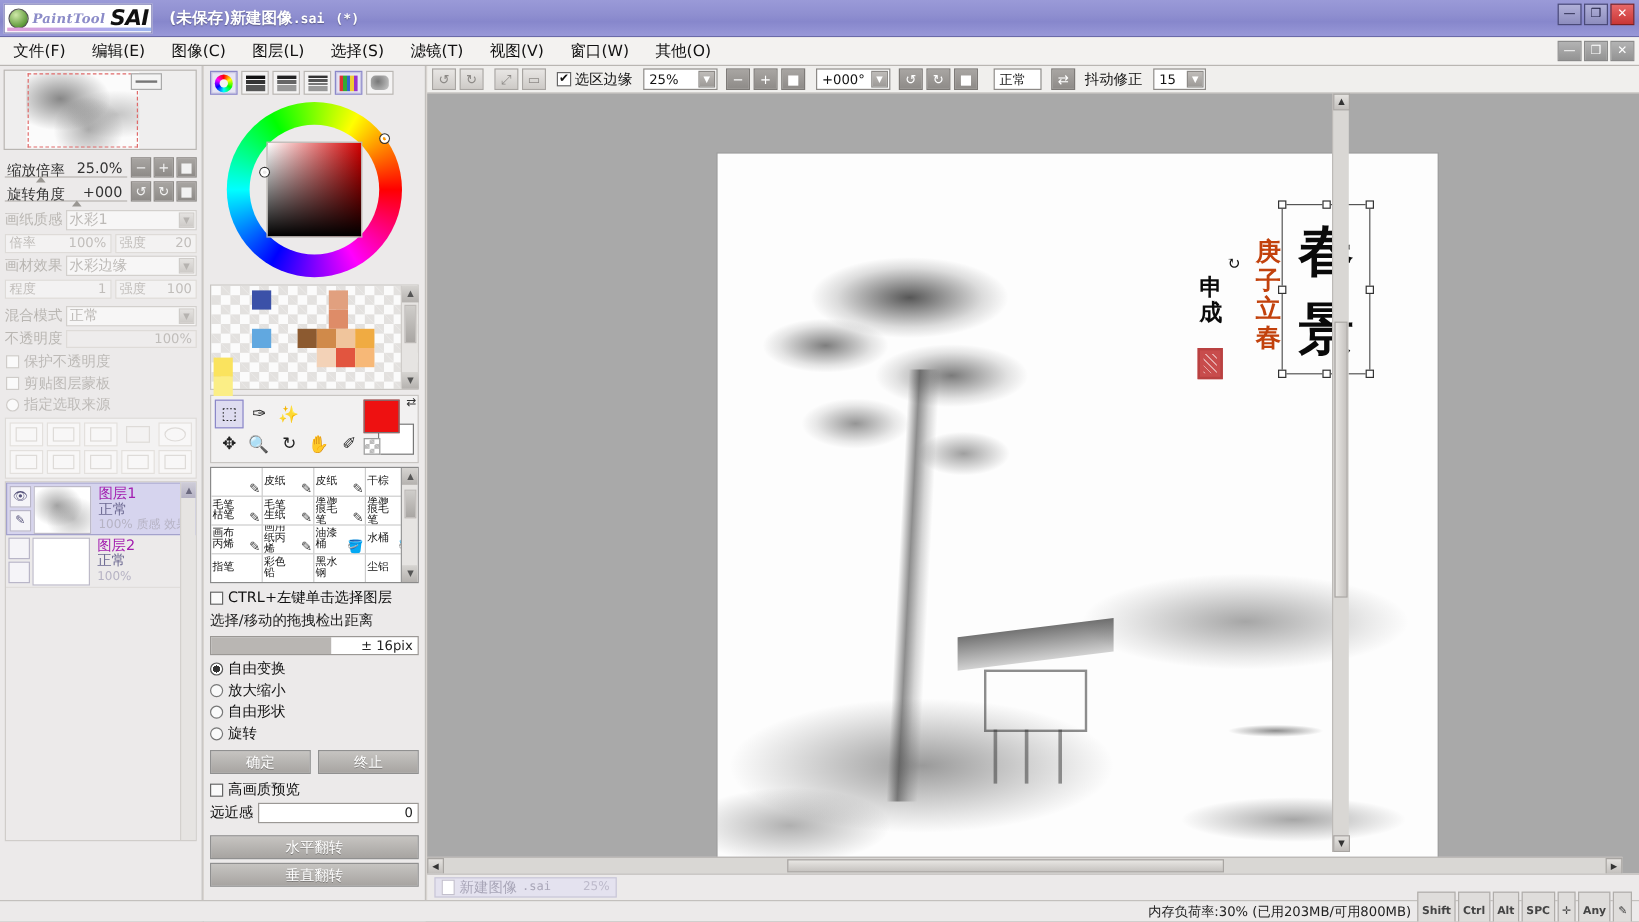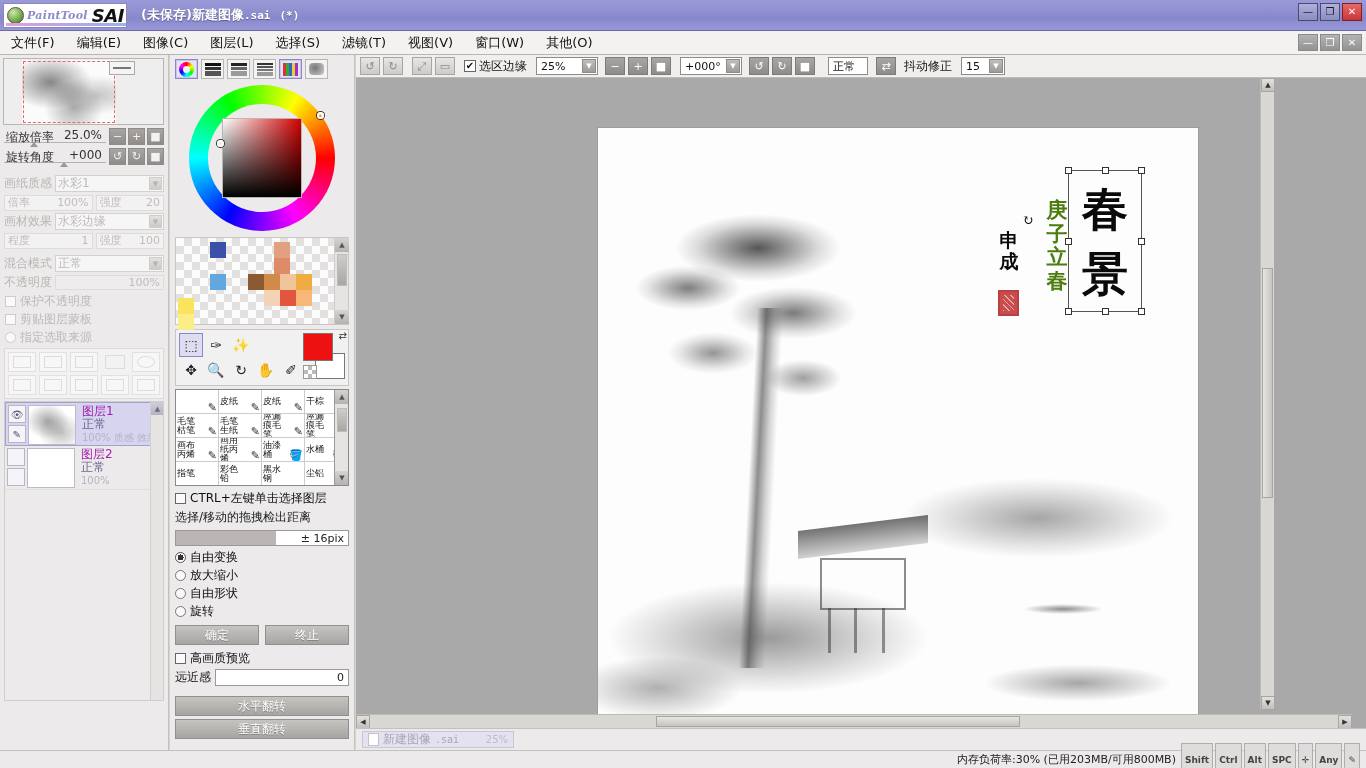--- a/index.html
+++ b/index.html
@@ -4,21 +4,21 @@
 <style>
   * { box-sizing: border-box; margin:0; padding:0; }
   html,body { width:1366px; height:768px; overflow:hidden; }
   body {
     font-family: "DejaVu Sans", "Liberation Sans", sans-serif;
     font-size: 12px;
     background:#d8d4d0;
     color:#222;
     -webkit-font-smoothing: none;
   }
-  .app { position:relative; width:1274px; height:768px; }
+  .app { position:relative; width:1124px; height:768px; }
 
   
   .titlebar {
     position:absolute; left:0; top:0; width:1366px; height:31px;
     background: linear-gradient(to bottom,#9a9ad8 0%, #8f8fd0 40%, #8787cc 60%, #9898d8 100%);
     border-bottom:1px solid #6a6aa8;
     display:flex; align-items:center;
   }
   .logo-box {
     width:124px; height:25px; margin-left:3px;
@@ -88,21 +88,21 @@
   .nav-thumb .selbox{
     position:absolute; left:19px; top:2px; width:92px; height:62px;
     border:1px dashed #e06a6a;
   }
   .nav-thumb .hud{
     position:absolute; right:28px; top:2px; width:26px; height:14px;
     border:1px solid #aaa; background:#f4f4f4;
   }
   .nav-thumb .hud:after{content:"";position:absolute;left:3px;top:5px;width:18px;height:2px;background:#777;}
 
-  .zoom-row{ display:flex; align-items:flex-start; height:20px; padding:0 4px; }
+  .zoom-row{ display:flex; align-items:flex-end; height:20px; padding:0 4px; }
   .zoom-label{ font-size:12px; color:#333; width:56px; }
   .zoom-track{
     flex:1; height:15px; position:relative; border-bottom:1px solid #b7b4b0;
     display:flex; align-items:center; justify-content:flex-end;
   }
   .zoom-val{ font-size:12px; color:#333; padding-right:4px;}
   .zoom-tick{ position:absolute; left:26px; bottom:-5px; width:0;height:0;
     border-left:4px solid transparent;border-right:4px solid transparent;border-bottom:5px solid #9a9793;}
   .mini-btns{ display:flex; gap:2px; margin-left:3px;}
   .mbtn{ width:17px;height:17px;border:1px solid #8e8b88;
@@ -352,21 +352,21 @@
     position:absolute;right:0;top:8px;width:62px;height:130px;
     display:flex;flex-direction:column;align-items:center;justify-content:space-around;
     font-size:46px;color:#0a0a0a;font-weight:bold;line-height:1;
   }
   .sel-frame{
     position:absolute;right:-6px;top:2px;width:74px;height:142px;border:1px solid #555;
   }
   .sel-handle{position:absolute;width:7px;height:7px;background:#fff;border:1px solid #333;}
   .calli .col2{
     position:absolute;left:64px;top:30px;width:34px;
-    font-size:21px;color:#4d7c0f;text-align:center;line-height:1.12;font-weight:bold;
+    font-size:21px;color:#c2410c;text-align:center;line-height:1.12;font-weight:bold;
   }
   .calli .col3{
     position:absolute;left:16px;top:62px;width:34px;
     font-size:19px;color:#0a0a0a;text-align:center;line-height:1.12;font-weight:bold;
   }
   .seal{
     position:absolute;left:22px;top:122px;width:21px;height:26px;
     border:2px solid #b02828;background:#c13434;opacity:.88;
   }
   .seal:after{content:"";position:absolute;inset:3px;

